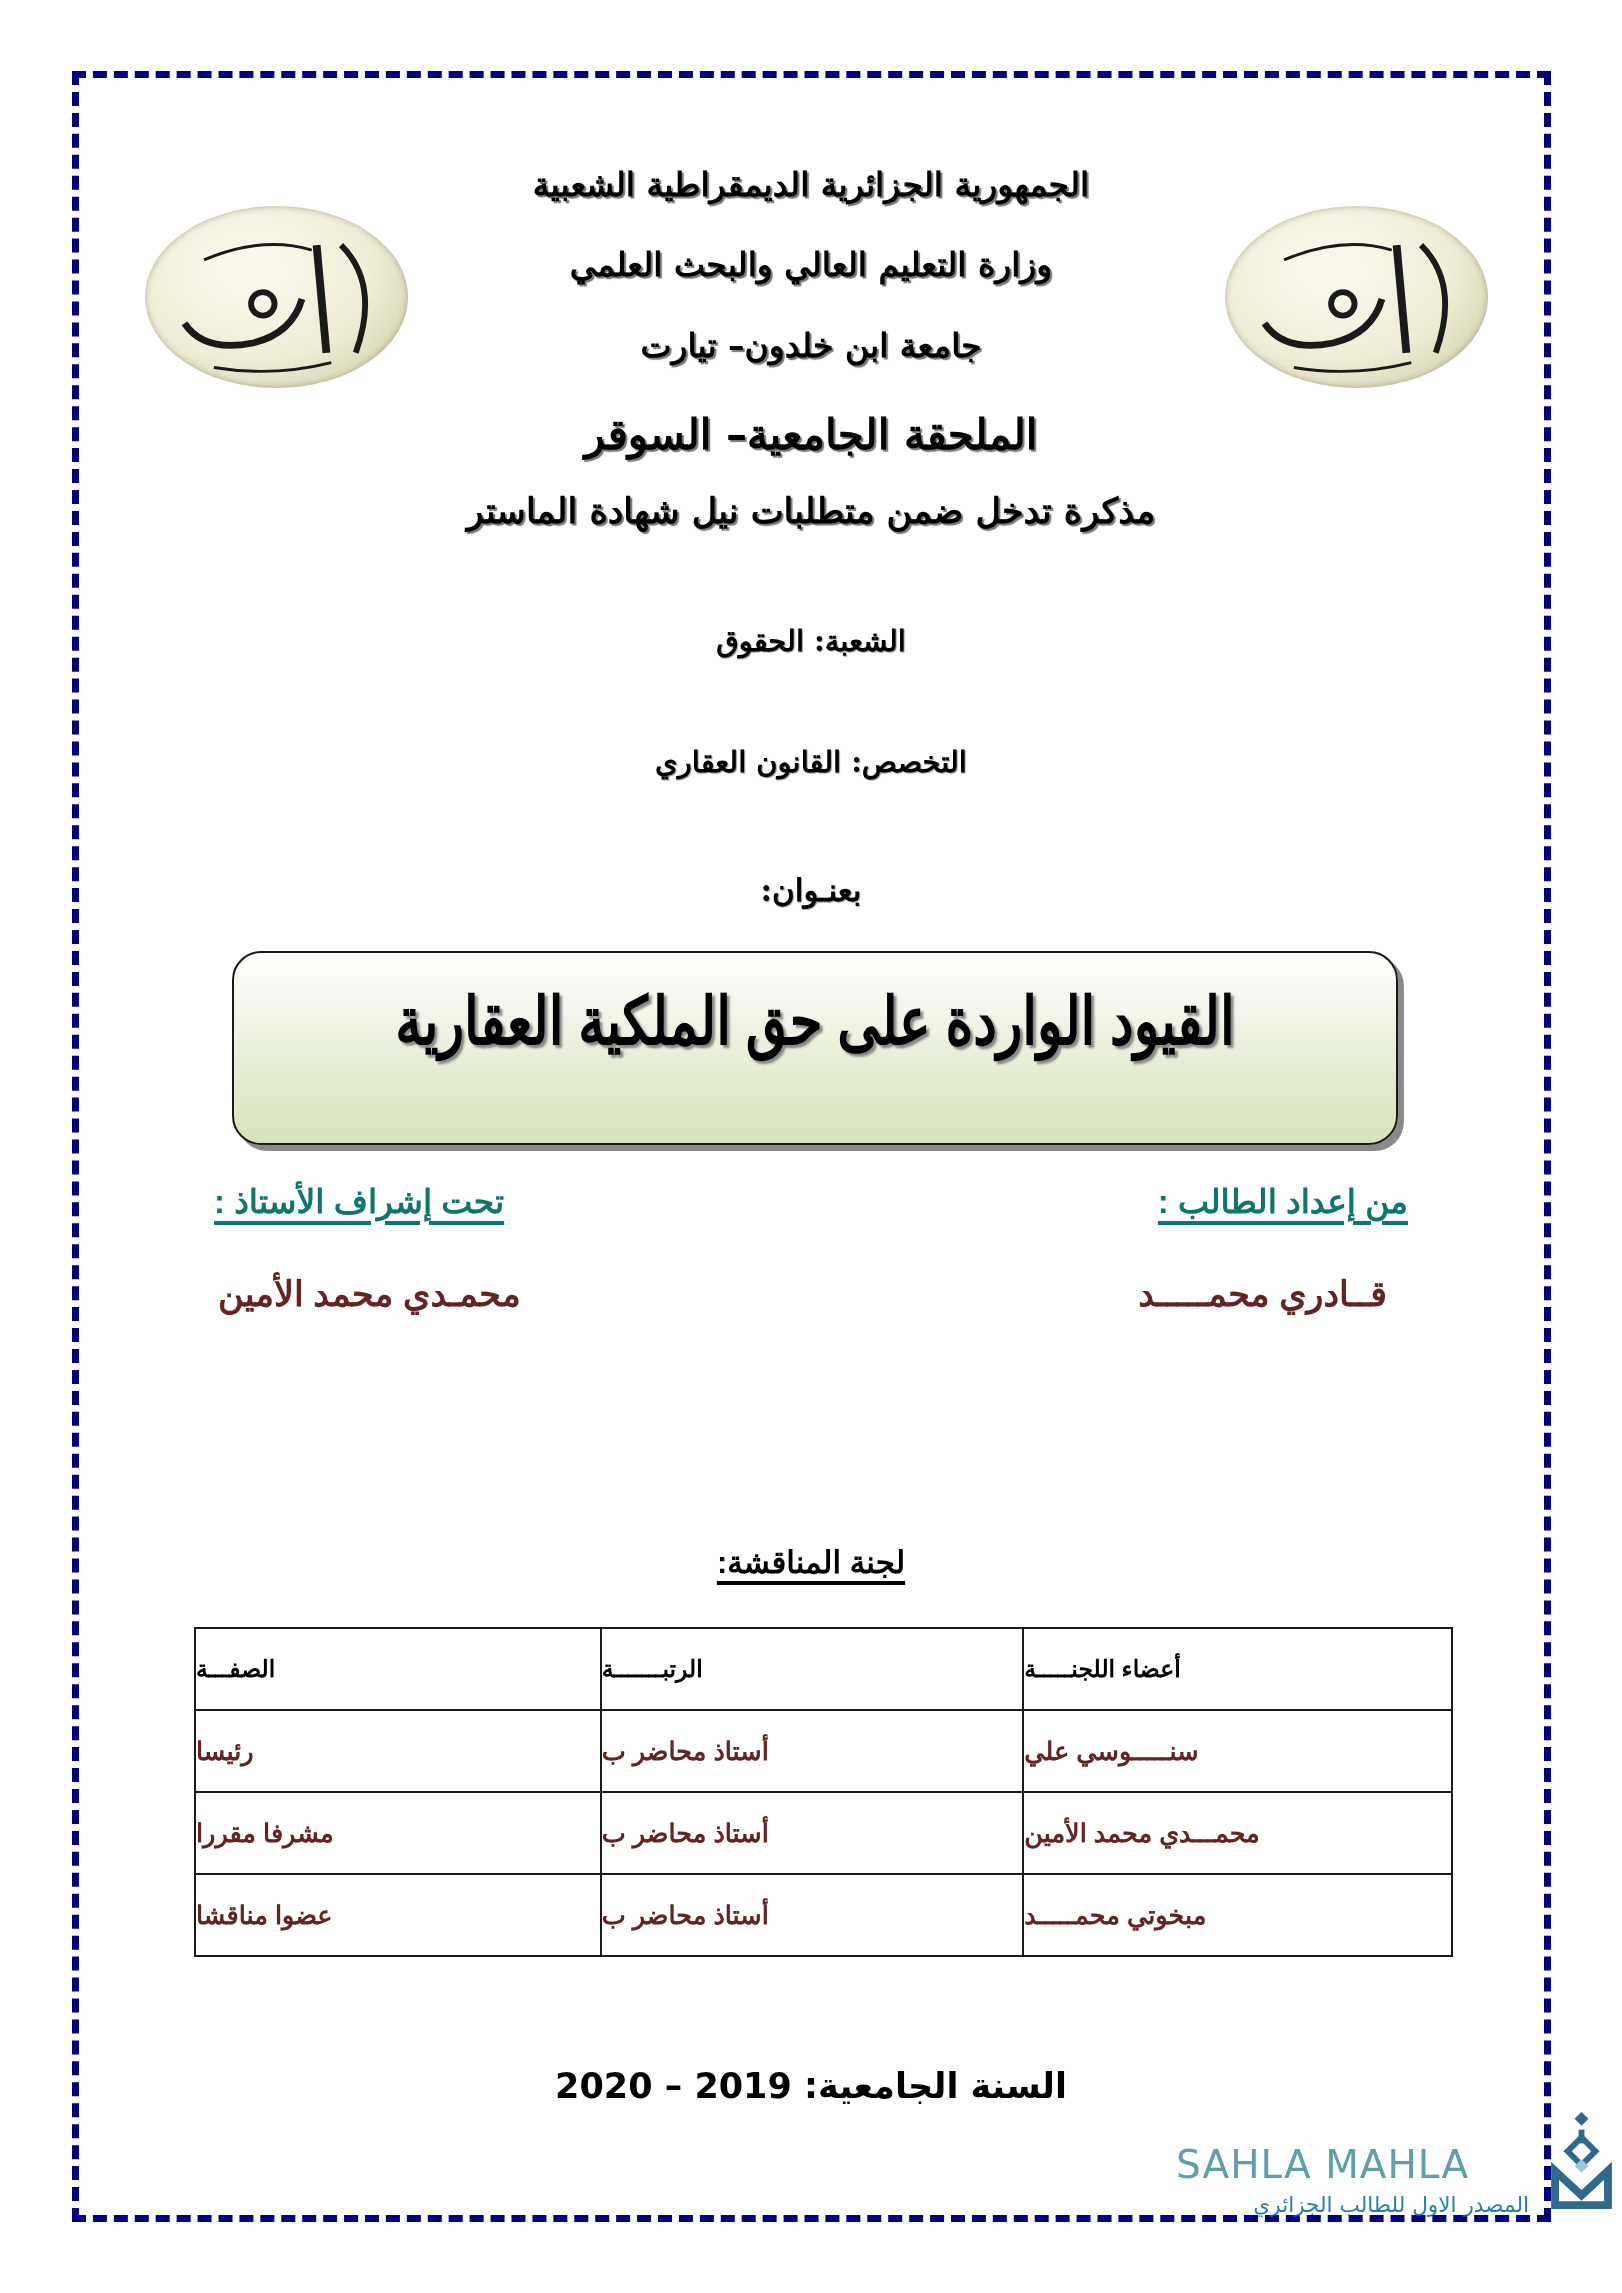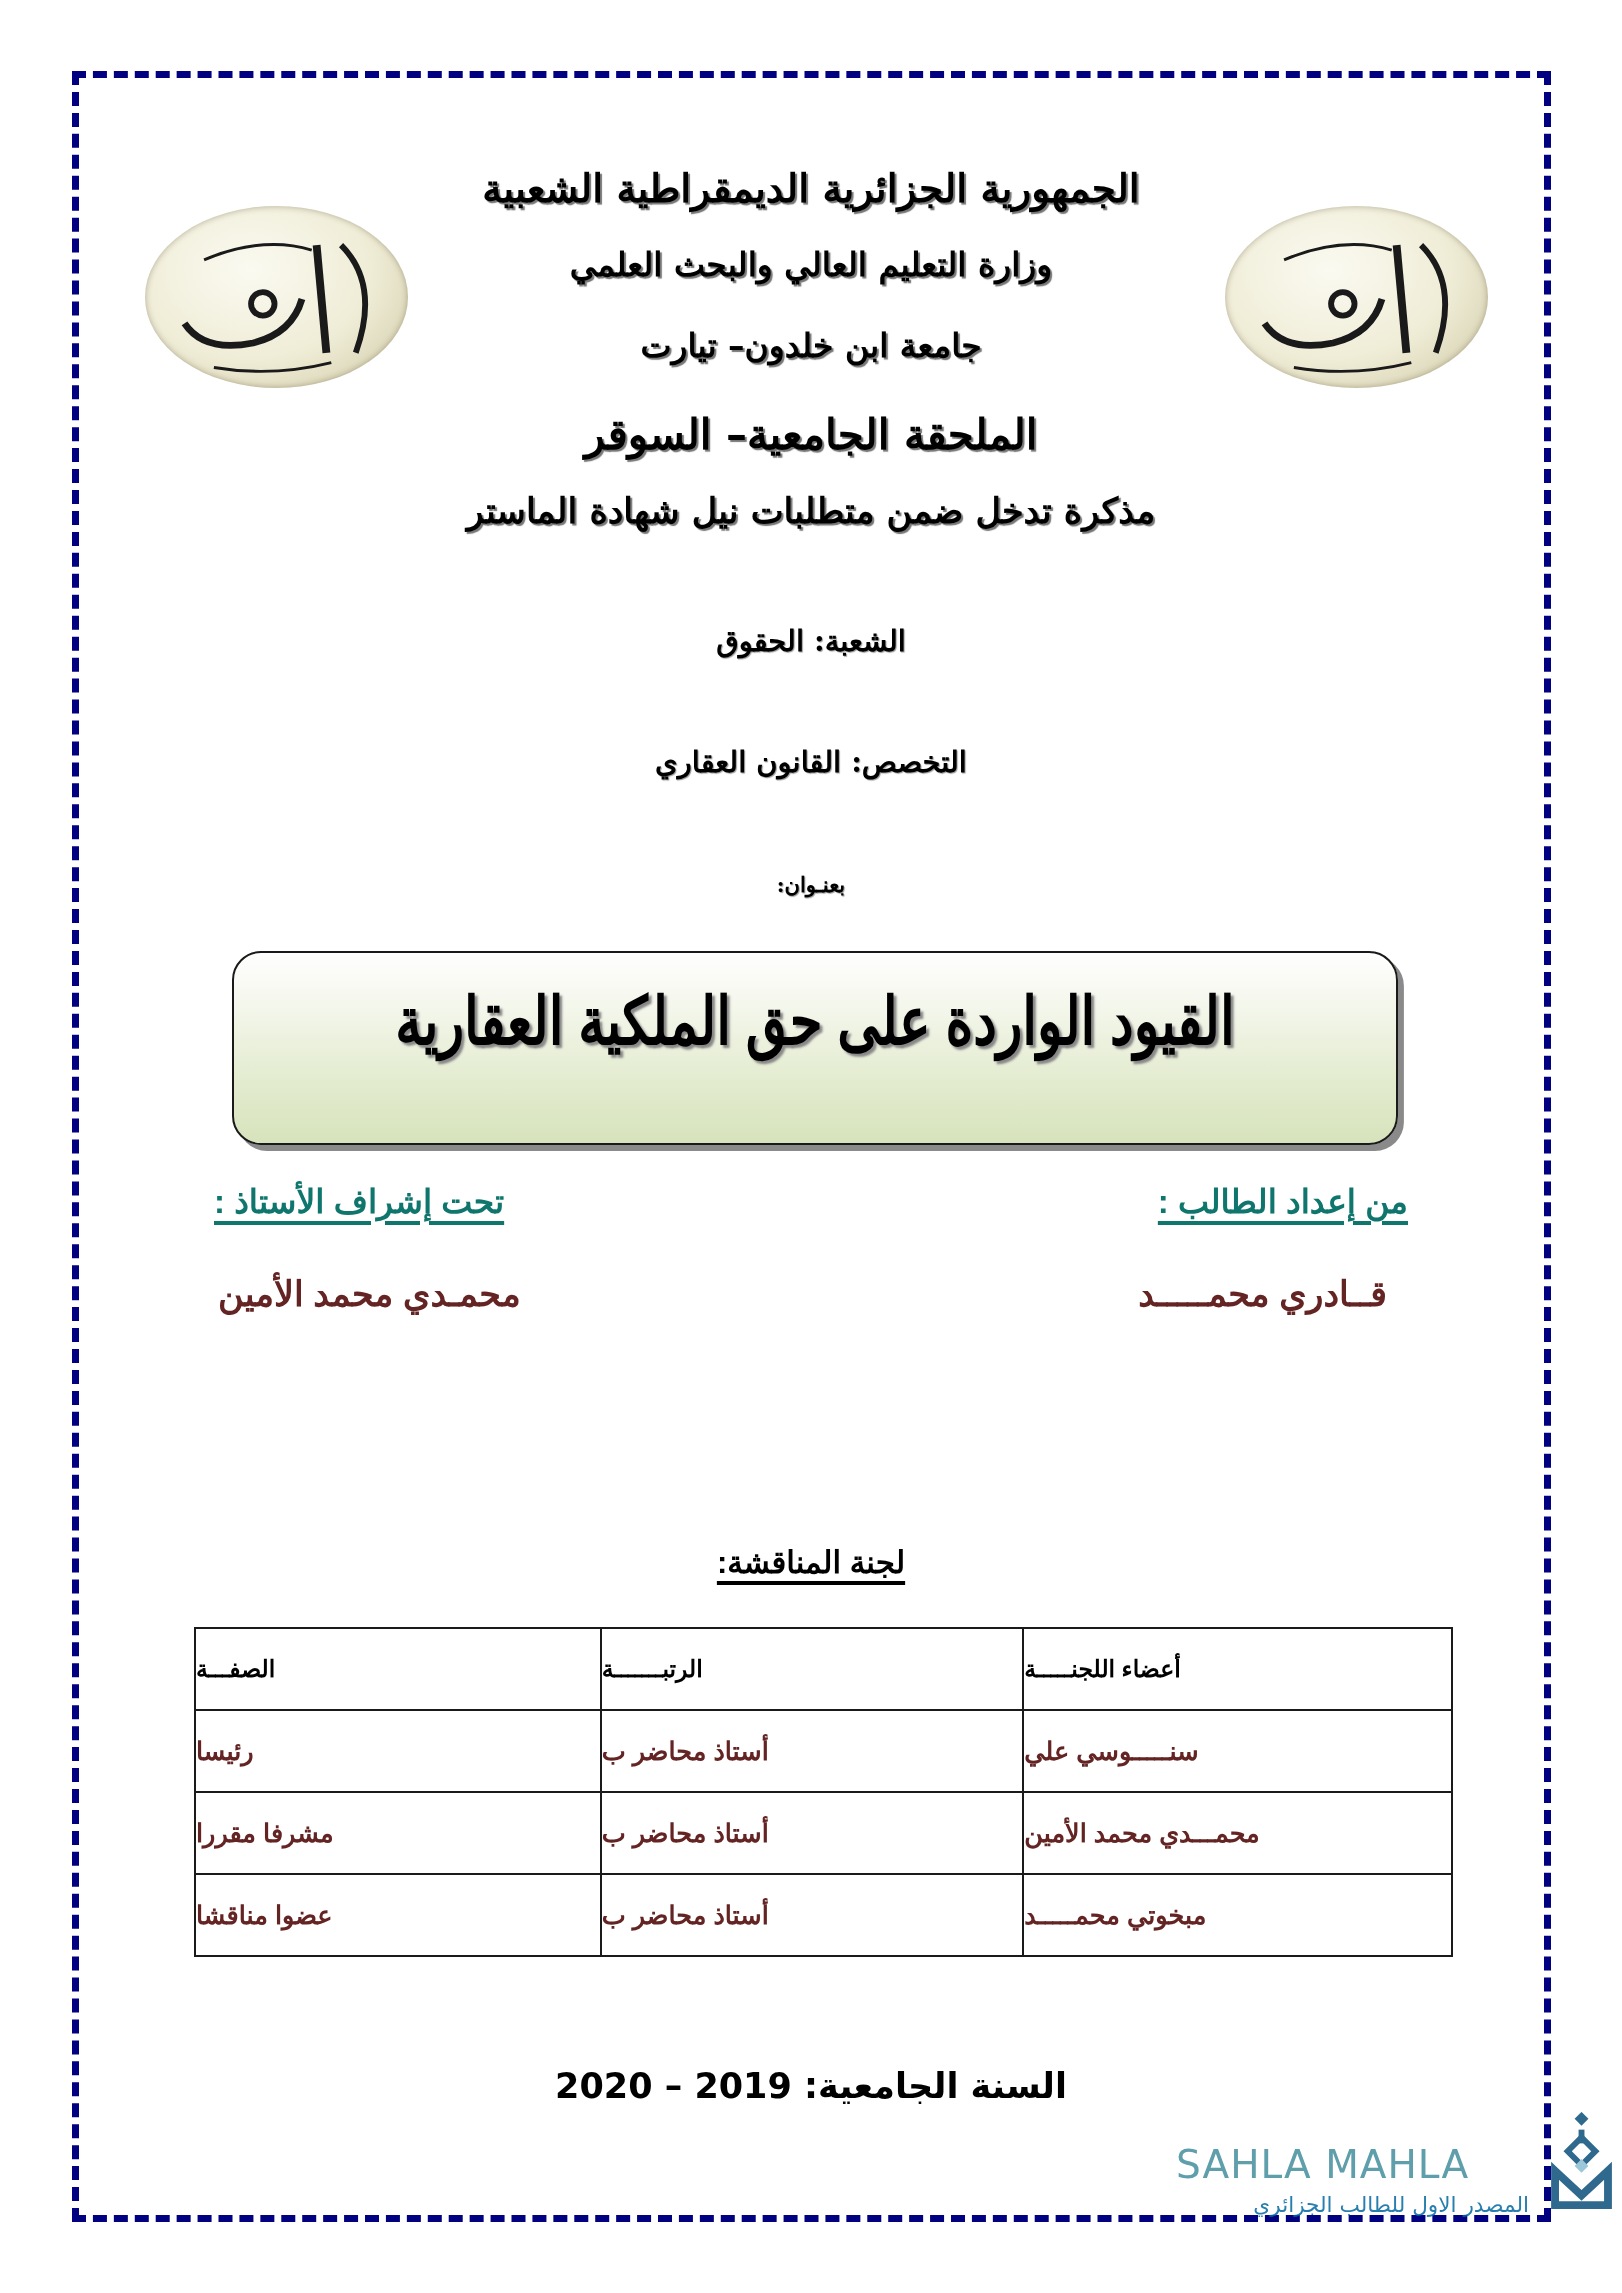--- a/index.html
+++ b/index.html
@@ -17,33 +17,33 @@
       overflow: hidden;
     }
     .logo.left { left: 145px; }
     .logo.right { left: 1225px; }
     .logo svg { position: absolute; left: 0; top: 0; width: 100%; height: 100%; }
     .hdr-line {
       position: absolute; left: 0; right: 0; text-align: center; direction: rtl;
       font-family: "DejaVu Serif", serif; font-weight: bold; color: #000;
       text-shadow: 2px 2px 1px #777;
     }
-    .hdr1 { top: 165px; font-size: 39px; }
+    .hdr1 { top: 165px; font-size: 33px; }
     .hdr2 { top: 245px; font-size: 33px; }
     .hdr3 { top: 326px; font-size: 33px; }
     .hdr4 { top: 410px; font-size: 42px; }
     .hdr5 { top: 490px; font-size: 35px; }
     .field-line {
       position: absolute; left: 0; right: 0; text-align: center; direction: rtl;
       font-family: "DejaVu Serif", serif; font-weight: bold; font-size: 29px; color: #000;
       text-shadow: 1px 1px 1px #999;
     }
     .branch { top: 624px; }
     .spec { top: 745px; }
-    .entitled { top: 872px; font-size: 21px; }
+    .entitled { top: 872px; font-size: 31px; }
     .title-box {
       position: absolute; left: 232px; top: 951px; width: 1166px; height: 194px;
       box-sizing: border-box;
       border: 2.9px solid #1a1a1a; border-radius: 29px;
       background: linear-gradient(to bottom, #ffffff 0%, #f3f6ea 30%, #e4ecd1 65%, #d7e3bc 100%);
       box-shadow: 5.9px 5.9px 0 #8a8a8a;
     }
     .title-text {
       position: absolute; left: 0; right: 0; top: 37px; text-align: center; direction: rtl;
       font-family: "Liberation Sans", sans-serif; font-weight: bold; font-size: 53px; color: #000;

